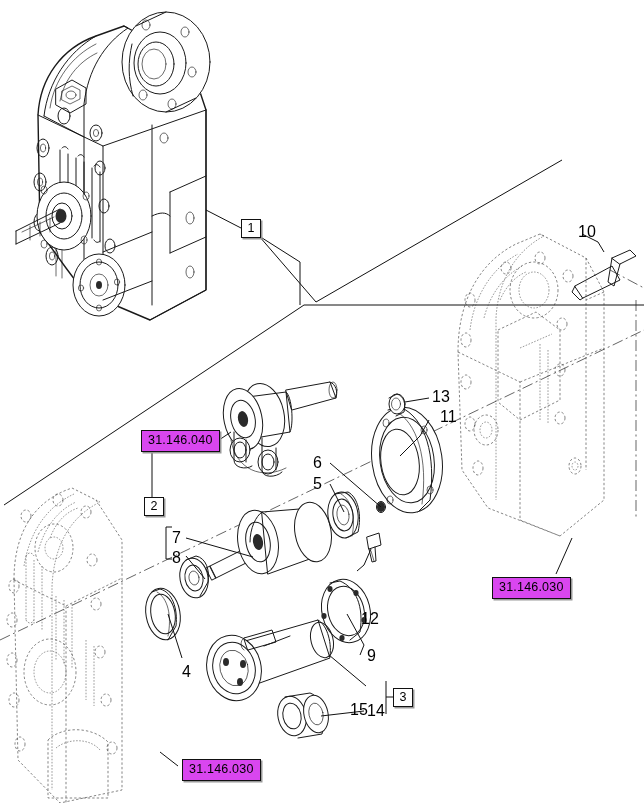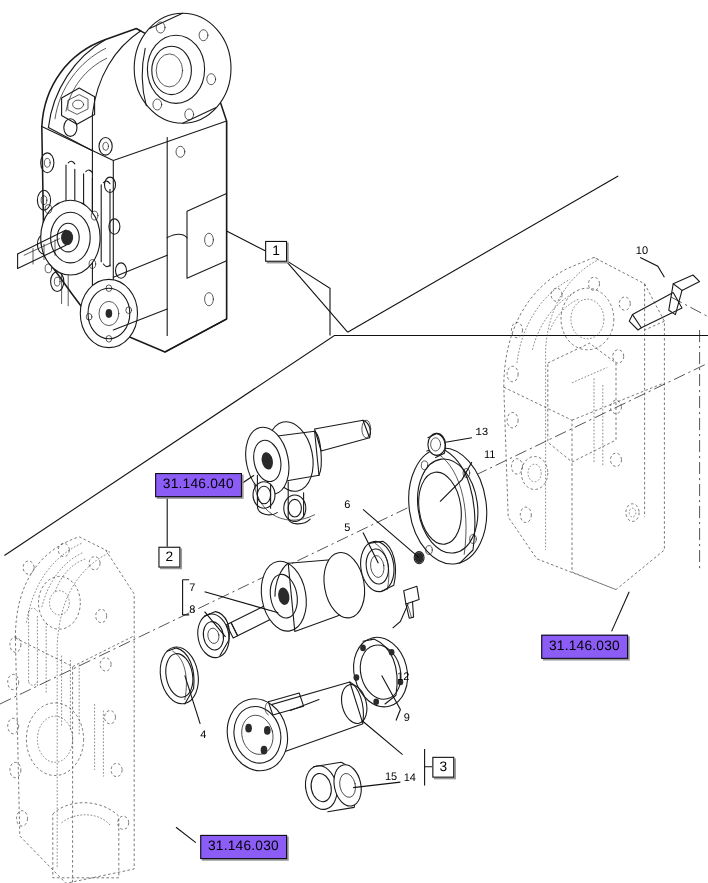--- a/index.html
+++ b/index.html
@@ -3,21 +3,21 @@
 <meta charset="utf-8">
 <style>
   html,body{margin:0;padding:0;background:#fff;}
   body{width:644px;height:803px;font-family:"Liberation Sans",sans-serif;}
   #stage{position:relative;width:644px;height:803px;overflow:hidden;background:#fff;}
   #svgroot{position:absolute;left:0;top:0;}
 
   .refbox{
     position:absolute;
     border:1.3px solid #111;
-    background:#8b5cf6;
+    background:#d946ef;
     font-family:"Liberation Sans",sans-serif;
     font-size:12.5px;
     color:#000;
     line-height:1;
     padding:3px 6px 4px 6px;
     white-space:nowrap;
     box-shadow:1.5px 1.5px 0 0 #999;
     letter-spacing:.2px;
   }
   .numbox{
@@ -29,21 +29,21 @@
     color:#000;
     text-align:center;
     width:18px;
     height:17px;
     line-height:17px;
     box-shadow:1.5px 1.5px 0 0 #999;
   }
   .callout{
     position:absolute;
     font-family:"Liberation Sans",sans-serif;
-    font-size:10px;
+    font-size:16px;
     color:#000;
     white-space:nowrap;
     line-height:1;
   }
 </style>
 </head>
 <body>
 
 <div id="stage">
 
@@ -416,21 +416,21 @@
 </svg>
 
 <div class="refbox" style="left:141px;top:430px;">31.146.040</div>
 <div class="refbox" style="left:492px;top:577px;">31.146.030</div>
 <div class="refbox" style="left:182px;top:759px;">31.146.030</div>
 
 <div class="numbox" style="left:241px;top:219px;">1</div>
 <div class="numbox" style="left:144px;top:497px;">2</div>
 <div class="numbox" style="left:393px;top:688px;">3</div>
 
-<div class="callout" style="left:432px;top:389px;font-family:Liberation Mono, monospace;">13</div>
+<div class="callout" style="left:432px;top:389px;">13</div>
 <div class="callout" style="left:440px;top:409px;">11</div>
 <div class="callout" style="left:578px;top:224px;">10</div>
 <div class="callout" style="left:313px;top:455px;">6</div>
 <div class="callout" style="left:313px;top:476px;">5</div>
 <div class="callout" style="left:172px;top:530px;">7</div>
 <div class="callout" style="left:172px;top:550px;">8</div>
 <div class="callout" style="left:361px;top:563px;margin-top:48px;">12</div>
 <div class="callout" style="left:367px;top:648px;">9</div>
 <div class="callout" style="left:182px;top:664px;">4</div>
 <div class="callout" style="left:367px;top:703px;">14</div>

